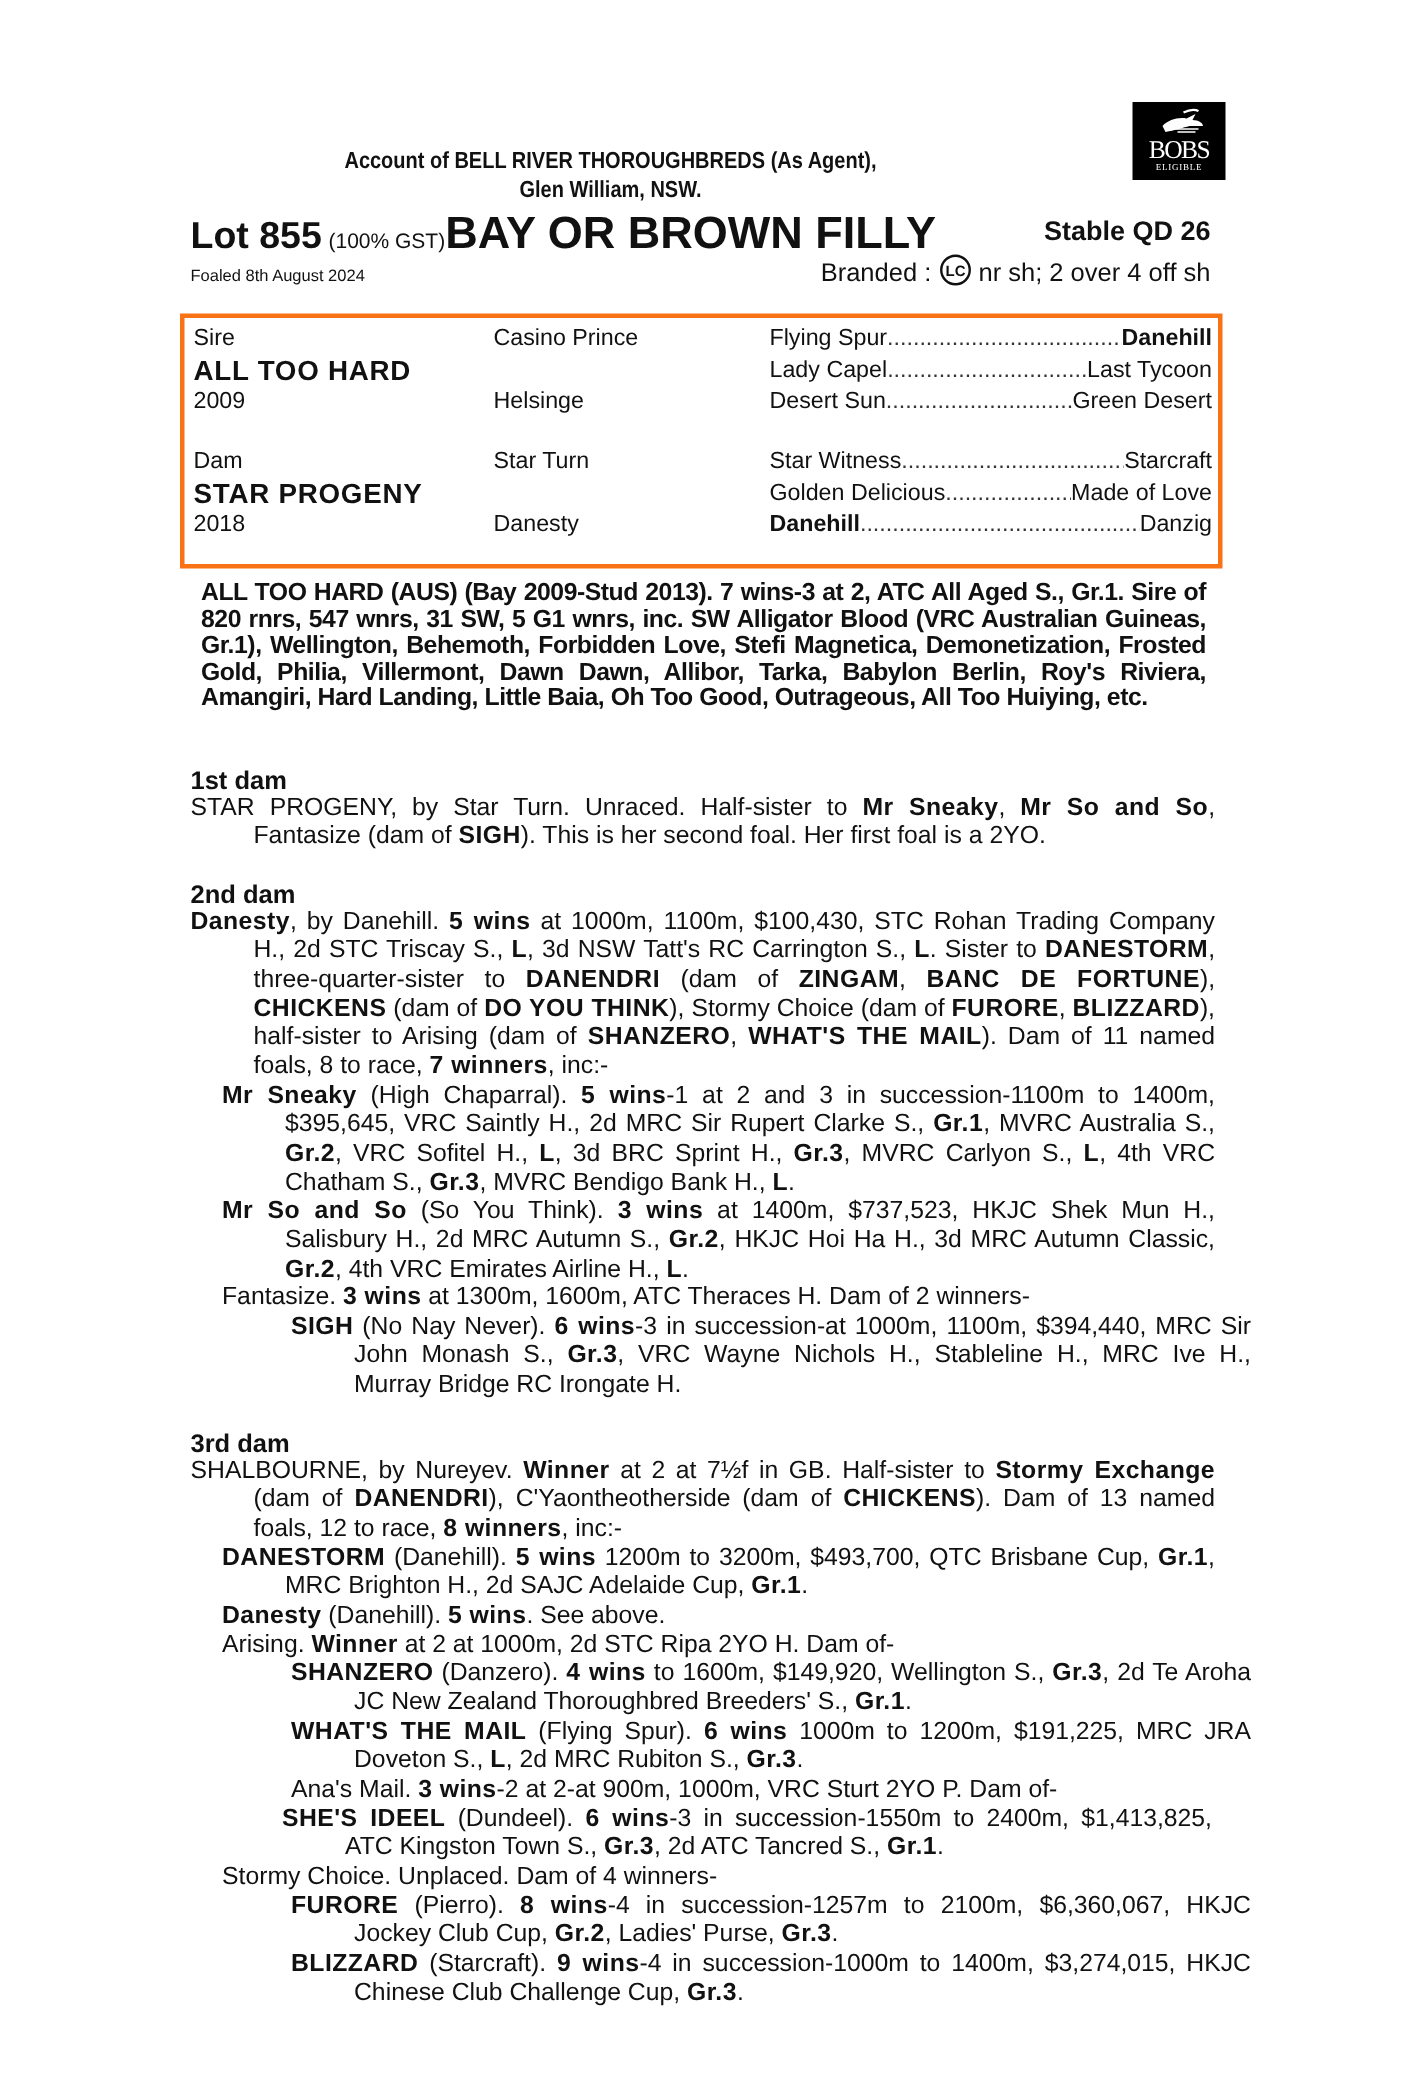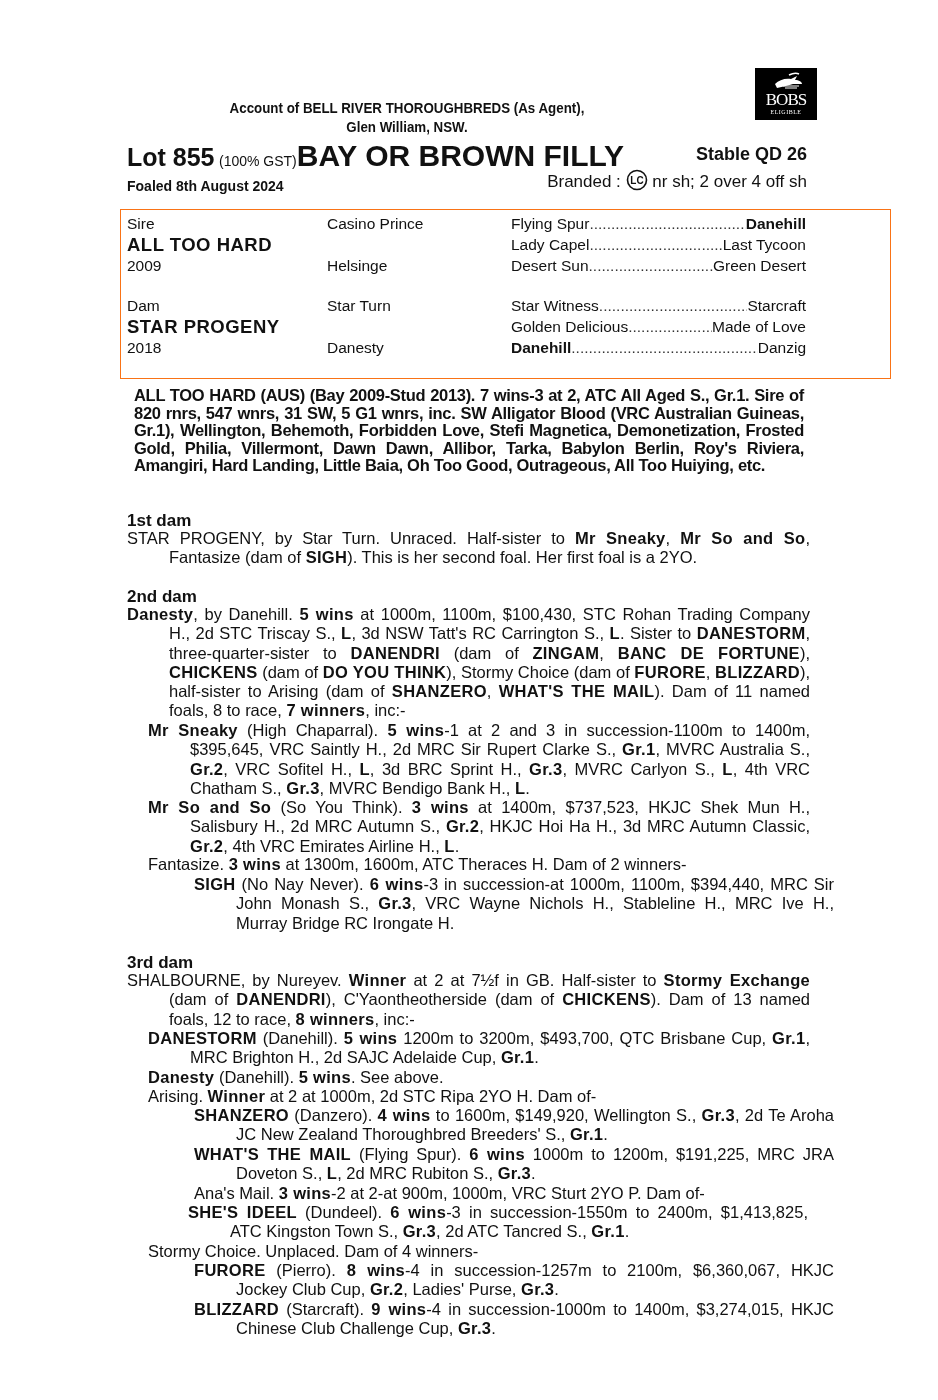--- a/index.html
+++ b/index.html
@@ -7,24 +7,24 @@
   .consigner { position:absolute; left:127px; top:98px; width:560px; text-align:center; font-family:"Liberation Sans", sans-serif; font-weight:bold; font-size:15.5px; line-height:19px; transform:scaleX(0.86); transform-origin:center top; letter-spacing:0px; }
   .logo { position:absolute; left:755px; top:68px; width:62px; height:52px; background:#000; color:#fff; text-align:center; }
   .logo .horse { position:absolute; left:14px; top:4px; width:34px; height:20px; }
   .logo .bobs { position:absolute; left:0; top:23px; width:62px; font-family:"Liberation Serif", serif; font-size:17px; line-height:17px; letter-spacing:-1px; }
   .logo .elig { position:absolute; left:0; top:41px; width:62px; font-family:"Liberation Serif", serif; font-size:6px; line-height:7px; letter-spacing:0.5px; }
   .lotline { position:absolute; left:127px; top:139px; width:683px; height:30px; font-weight:bold; white-space:nowrap; }
   .lot { font-size:25px; }
   .gst { font-size:14px; font-weight:normal; }
   .sex { font-size:30px; }
   .stable { position:absolute; right:3px; top:5px; font-size:18px; }
-  .foaled { position:absolute; left:127px; top:178px; font-size:14px; font-weight:bold; }
+  .foaled { position:absolute; left:127px; top:178px; font-size:11px; font-weight:normal; }
   .branded { position:absolute; right:131px; top:172px; font-size:17px; white-space:nowrap; }
   .brand-icon { display:inline-block; vertical-align:middle; width:22px; height:22px; position:relative; top:-3px; }
-  .ped { position:absolute; left:120px; top:209px; width:771px; height:170px; border:1px solid #f97316; box-sizing:border-box; }
+  .ped { position:absolute; left:120px; top:209px; width:695px; height:170px; border:3px solid #f97316; box-sizing:border-box; }
   .ped .cell { position:absolute; font-size:15.5px; line-height:20px; white-space:nowrap; }
   .ped .big { font-weight:bold; font-size:18.5px; letter-spacing:0.5px; }
   .ped .g3 { position:absolute; left:390px; width:295px; font-size:15.5px; line-height:20px; display:flex; white-space:nowrap; }
   .ped .g3 .l { flex:0 0 auto; }
   .ped .g3 .dots { flex:1 1 auto; overflow:hidden; color:#333; }
   .ped .g3 .dots::before { content:"................................................................................................................"; letter-spacing:0px; }
   .ped .g3 .r { flex:0 0 auto; }
   .b { font-weight:bold; }
   .sirebio { position:absolute; left:134px; top:387px; width:670px; font-weight:bold; font-size:16.5px; line-height:17.5px; text-align:justify; text-align-last:left; letter-spacing:-0.3px; }
   .sec { position:absolute; left:127px; font-weight:bold; font-size:17px; }

